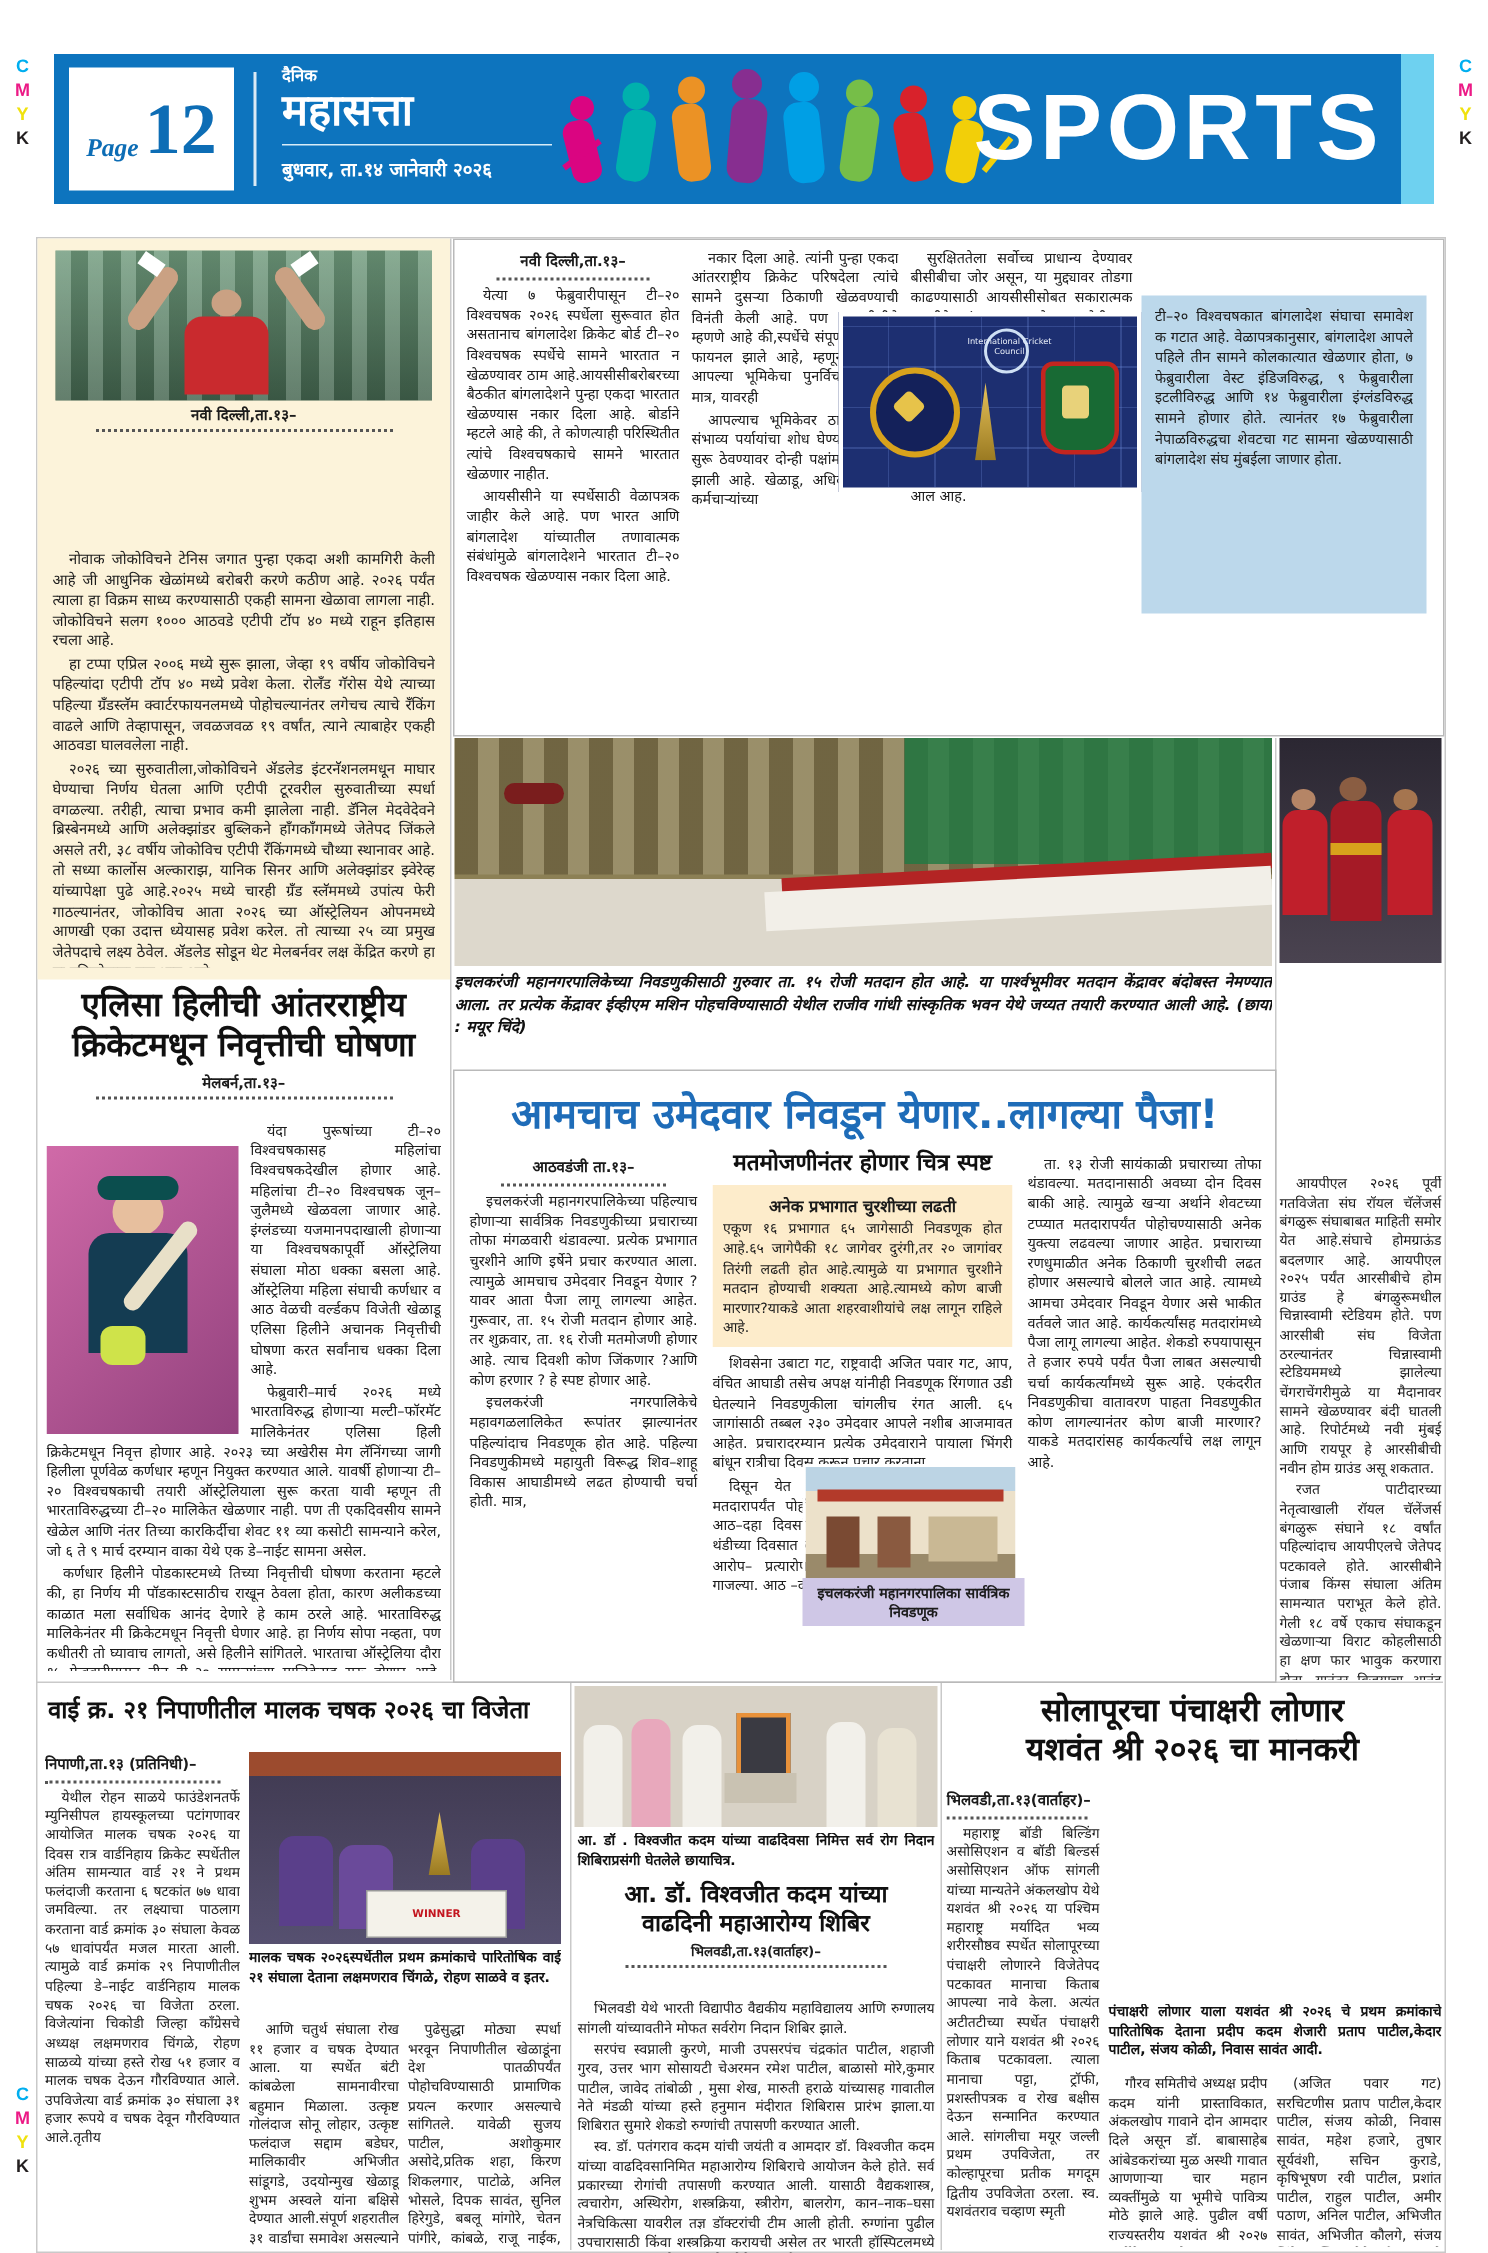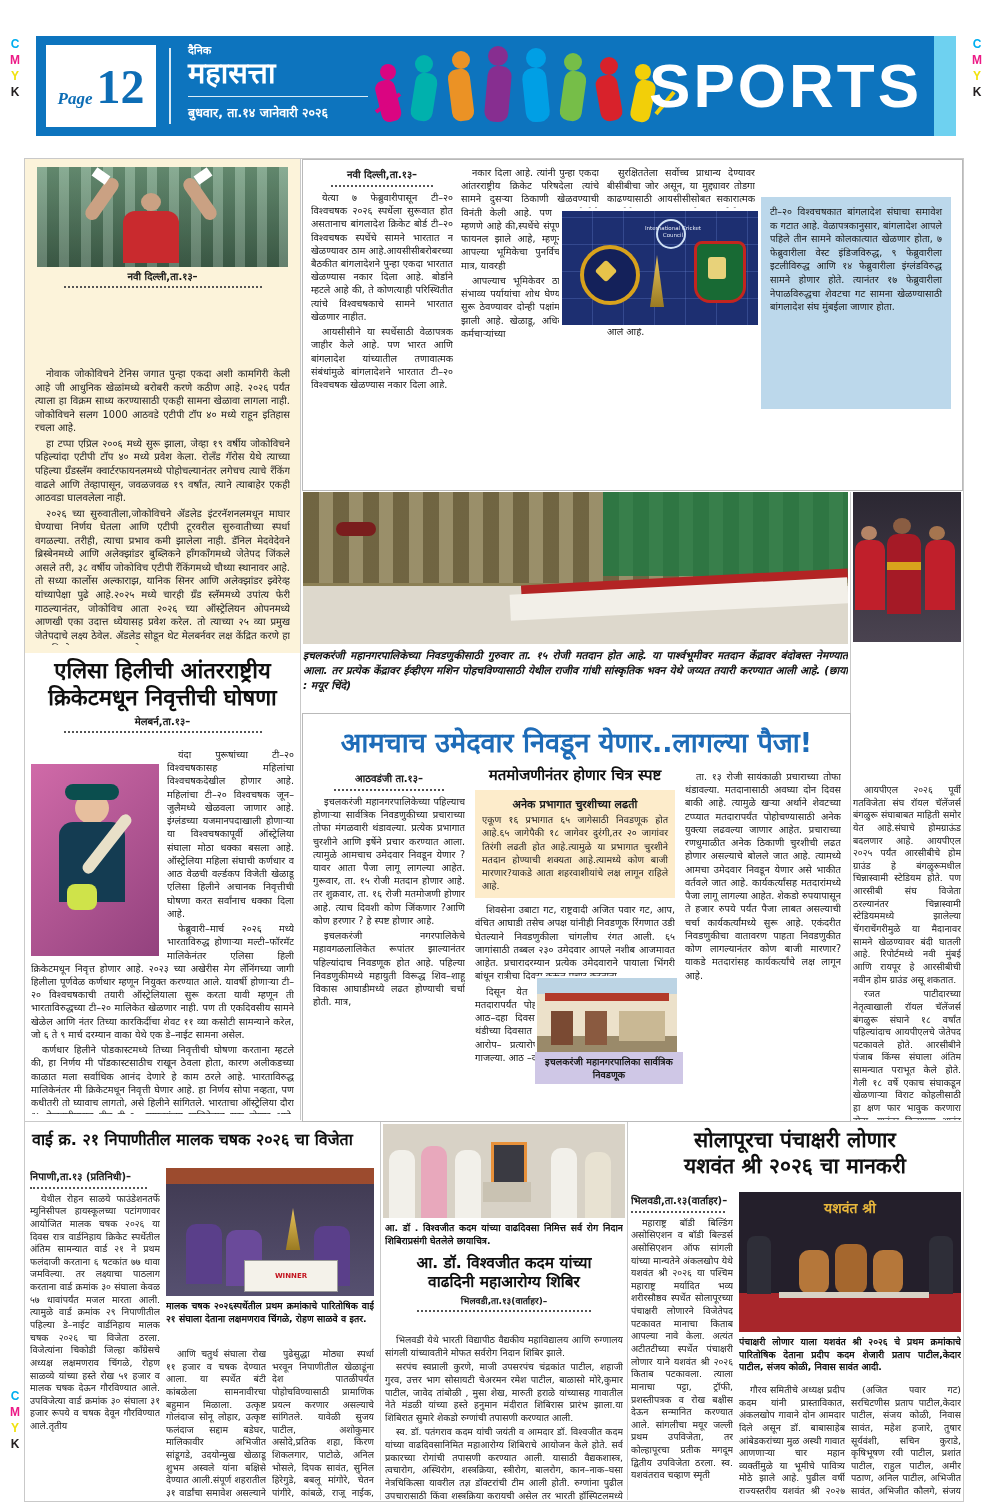--- a/index.html
+++ b/index.html
@@ -129,21 +129,21 @@
     <div class="shape" style="left:156px;top:8px;width:14px;height:48px;border-radius:7px;background:#caa183;transform:rotate(-35deg);"></div>
     <div class="shape" style="left:56px;top:4px;width:16px;height:10px;background:#fff;transform:rotate(35deg);"></div>
     <div class="shape" style="left:158px;top:4px;width:16px;height:10px;background:#fff;transform:rotate(-35deg);"></div>
   </div>
   <div class="hl-black" style="margin:8px 6px 0;font-size:23.5px;">नोवाक जोकोविचने रचला इतिहास</div>
   <div class="hl-black" style="margin-top:5px;font-size:15.5px;">एटीपी टॉप ४० मध्ये सलग</div>
   <div class="hl-black" style="font-size:15.5px;">१,००० आठवडे मिळवले स्थान</div>
   <div class="dateline">नवी दिल्ली,ता.१३–</div>
   <div class="dots"></div>
   <div class="col b10" style="left:10px;top:208px;width:255px;bottom:8px;">
-    <p class="p">नोवाक जोकोविचने टेनिस जगात पुन्हा एकदा अशी कामगिरी केली आहे जी आधुनिक खेळांमध्ये बरोबरी करणे कठीण आहे. २०२६ पर्यंत त्याला हा विक्रम साध्य करण्यासाठी एकही सामना खेळावा लागला नाही. जोकोविचने सलग 1000 आठवडे एटीपी टॉप ४० मध्ये राहून इतिहास रचला आहे.</p>
+    <p class="p">नोवाक जोकोविचने टेनिस जगात पुन्हा एकदा अशी कामगिरी केली आहे जी आधुनिक खेळांमध्ये बरोबरी करणे कठीण आहे. २०२६ पर्यंत त्याला हा विक्रम साध्य करण्यासाठी एकही सामना खेळावा लागला नाही. जोकोविचने सलग १००० आठवडे एटीपी टॉप ४० मध्ये राहून इतिहास रचला आहे.</p>
     <p class="p">हा टप्पा एप्रिल २००६ मध्ये सुरू झाला, जेव्हा १९ वर्षीय जोकोविचने पहिल्यांदा एटीपी टॉप ४० मध्ये प्रवेश केला. रोलँड गॅरोस येथे त्याच्या पहिल्या ग्रँडस्लॅम क्वार्टरफायनलमध्ये पोहोचल्यानंतर लगेचच त्याचे रँकिंग वाढले आणि तेव्हापासून, जवळजवळ १९ वर्षांत, त्याने त्याबाहेर एकही आठवडा घालवलेला नाही.</p>
     <p class="p">२०२६ च्या सुरुवातीला,जोकोविचने ॲडलेड इंटरनॅशनलमधून माघार घेण्याचा निर्णय घेतला आणि एटीपी टूरवरील सुरुवातीच्या स्पर्धा वगळल्या. तरीही, त्याचा प्रभाव कमी झालेला नाही. डॅनिल मेदवेदेवने ब्रिस्बेनमध्ये आणि अलेक्झांडर बुब्लिकने हाँगकाँगमध्ये जेतेपद जिंकले असले तरी, ३८ वर्षीय जोकोविच एटीपी रँकिंगमध्ये चौथ्या स्थानावर आहे. तो सध्या कार्लोस अल्काराझ, यानिक सिनर आणि अलेक्झांडर झ्वेरेव्ह यांच्यापेक्षा पुढे आहे.२०२५ मध्ये चारही ग्रँड स्लॅममध्ये उपांत्य फेरी गाठल्यानंतर, जोकोविच आता २०२६ च्या ऑस्ट्रेलियन ओपनमध्ये आणखी एका उदात्त ध्येयासह प्रवेश करेल. तो त्याच्या २५ व्या प्रमुख जेतेपदाचे लक्ष्य ठेवेल. ॲडलेड सोडून थेट मेलबर्नवर लक्ष केंद्रित करणे हा या दृष्टिकोनाचा एक भाग आहे.</p>
   </div>
 </div>
 
 <div class="healy">
   <div class="hl-black" style="font-size:22px;margin-top:2px;">एलिसा हिलीची आंतरराष्ट्रीय</div>
   <div class="hl-black" style="font-size:22px;">क्रिकेटमधून निवृत्तीची घोषणा</div>
   <div class="dateline">मेलबर्न,ता.१३–</div>
   <div class="dots"></div>
@@ -301,29 +301,20 @@
 </div>
 
 <div class="abs" style="left:629px;top:1126px;width:332px;height:374px;">
   <div class="hl-black" style="font-size:21px;margin-top:2px;">सोलापूरचा पंचाक्षरी लोणार</div>
   <div class="hl-black" style="font-size:21px;">यशवंत श्री २०२६ चा मानकरी</div>
   <div class="col b9" style="left:2px;top:66px;width:102px;bottom:2px;">
     <div class="dateline" style="text-align:left;">भिलवडी,ता.१३(वार्ताहर)–</div>
     <div class="dots" style="margin-left:0;width:92%;"></div>
     <p class="p">महाराष्ट्र बॉडी बिल्डिंग असोसिएशन व बॉडी बिल्डर्स असोसिएशन ऑफ सांगली यांच्या मान्यतेने अंकलखोप येथे यशवंत श्री २०२६ या पश्चिम महाराष्ट्र मर्यादित भव्य शरीरसौष्ठव स्पर्धेत सोलापूरच्या पंचाक्षरी लोणारने विजेतेपद पटकावत मानाचा किताब आपल्या नावे केला. अत्यंत अटीतटीच्या स्पर्धेत पंचाक्षरी लोणार याने यशवंत श्री २०२६ किताब पटकावला. त्याला मानाचा पट्टा, ट्रॉफी, प्रशस्तीपत्रक व रोख बक्षीस देऊन सन्मानित करण्यात आले. सांगलीचा मयूर जल्ली प्रथम उपविजेता, तर कोल्हापूरचा प्रतीक मगदूम द्वितीय उपविजेता ठरला. स्व. यशवंतराव चव्हाण स्मृती</p>
   </div>
-  <div class="ph" style="left:110px;top:66px;width:222px;height:140px;background:linear-gradient(180deg,#241f2b 0 72%,#a8262b 72% 100%);">
-    <div class="shape" style="left:0;top:6px;width:100%;text-align:center;color:#e8b73c;font-size:14px;font-weight:800;">यशवंत श्री</div>
-    <div class="shape" style="left:8px;top:44px;width:24px;height:58px;border-radius:8px 8px 0 0;background:#2e2e38;"></div>
-    <div class="shape" style="left:190px;top:44px;width:24px;height:58px;border-radius:8px 8px 0 0;background:#2e2e38;"></div>
-    <div class="shape" style="left:60px;top:58px;width:30px;height:44px;border-radius:10px;background:#b5773a;"></div>
-    <div class="shape" style="left:96px;top:52px;width:32px;height:50px;border-radius:10px;background:#a5672e;"></div>
-    <div class="shape" style="left:134px;top:58px;width:30px;height:44px;border-radius:10px;background:#b5773a;"></div>
-    <div class="shape" style="left:40px;top:100px;width:150px;height:6px;background:#d8d2c6;"></div>
-  </div>
   <div class="capt b9" style="left:110px;top:210px;width:222px;height:44px;">पंचाक्षरी लोणार याला यशवंत श्री २०२६ चे प्रथम क्रमांकाचे पारितोषिक देताना प्रदीप कदम शेजारी प्रताप पाटील,केदार पाटील, संजय कोळी, निवास सावंत आदी.</div>
   <div class="col b9" style="left:110px;top:258px;width:106px;bottom:2px;">
     <p class="p">गौरव समितीचे अध्यक्ष प्रदीप कदम यांनी प्रास्ताविकात, अंकलखोप गावाने दोन आमदार दिले असून डॉ. बाबासाहेब आंबेडकरांच्या मुळ अस्थी गावात आणणाऱ्या चार महान व्यक्तींमुळे या भूमीचे पावित्र्य मोठे झाले आहे. पुढील वर्षी राज्यस्तरीय यशवंत श्री २०२७ स्पर्धेचे आयोजन करण्यात येईल,अशी ग्वाही दिली. यावेळी राष्ट्रवादी काँग्रेसचे</p>
   </div>
   <div class="col b9" style="left:222px;top:258px;width:110px;bottom:2px;">
     <p class="p">(अजित पवार गट) सरचिटणीस प्रताप पाटील,केदार पाटील, संजय कोळी, निवास सावंत, महेश हजारे, तुषार सूर्यवंशी, सचिन कुराडे, कृषिभूषण रवी पाटील, प्रशांत पाटील, राहुल पाटील, अमीर पठाण, अनिल पाटील, अभिजीत सावंत, अभिजीत कौलगे, संजय शिंदे उपस्थित होते. श्रीकांत माने यांनी सूत्रसंचालन केले. डॉ. रवी पाटील यांनी आभार मानले.</p>
   </div>
 </div>
 
 </body></html>

